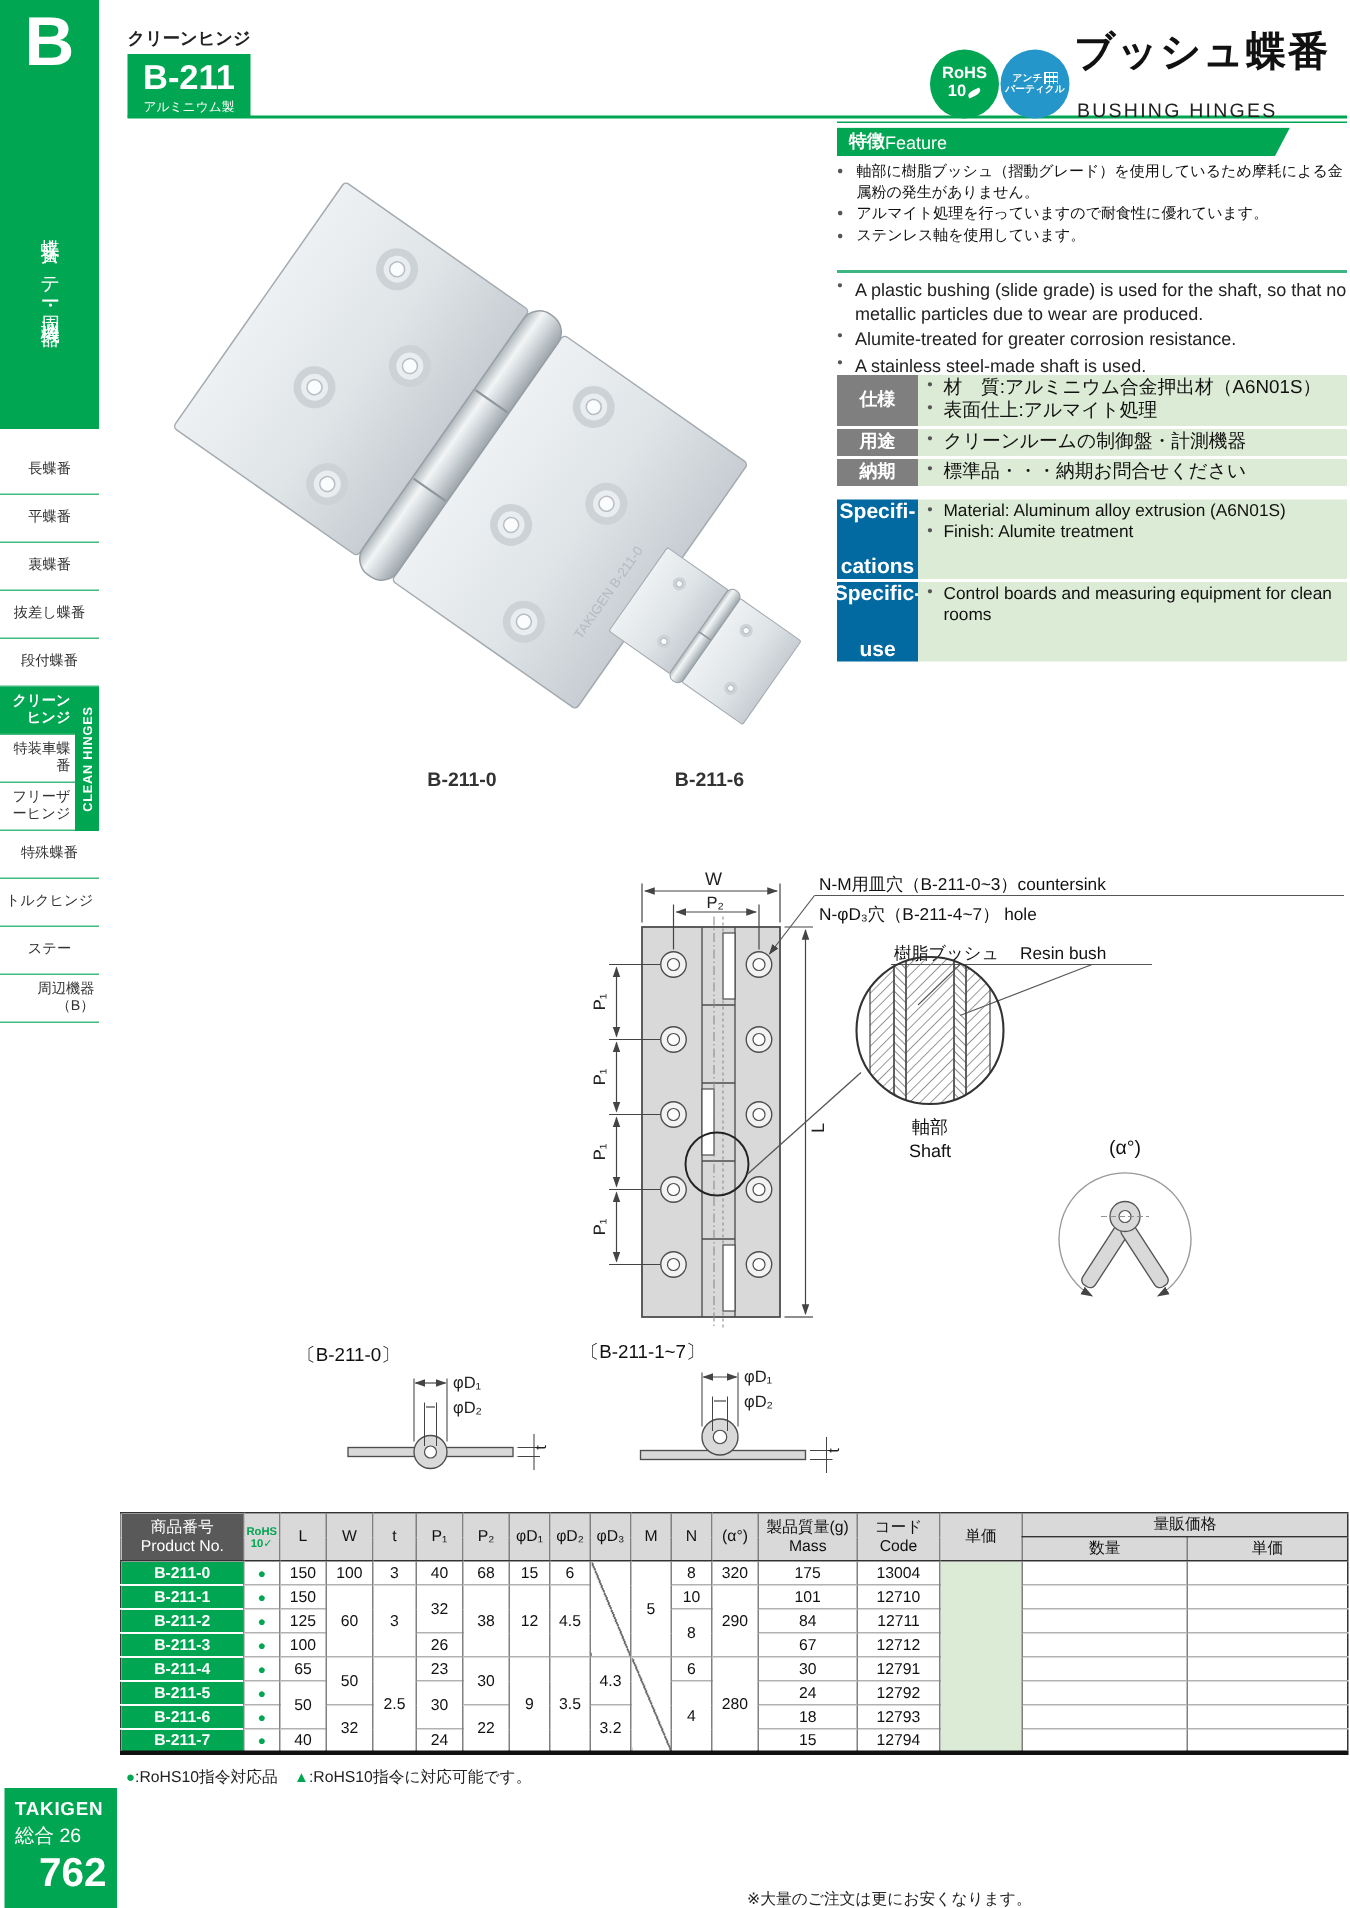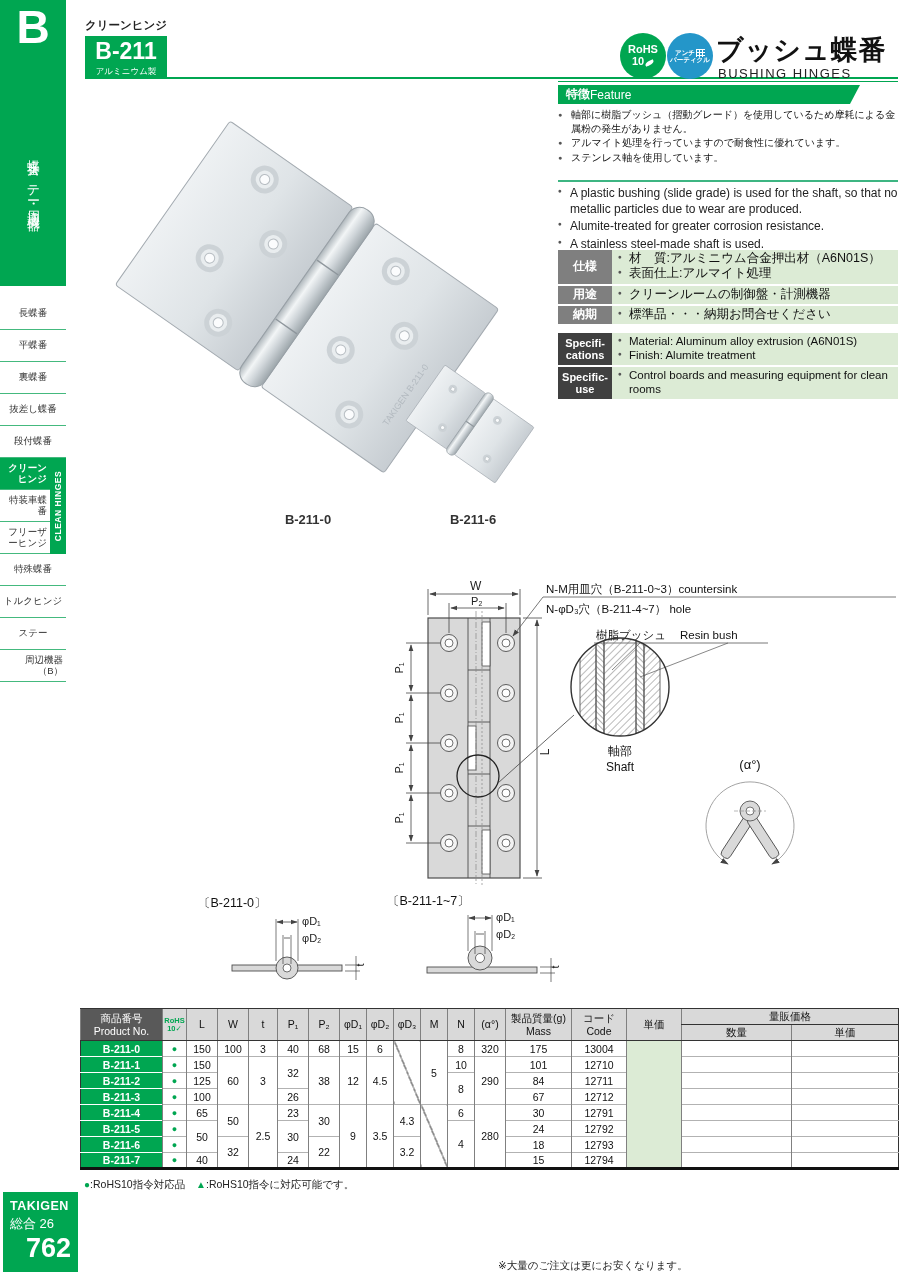--- a/index.html
+++ b/index.html
@@ -35,21 +35,21 @@
   .head-rule2{left:558px;top:81px;width:340px;height:1px;background:#00a651;}
   .badge{border-radius:50%;width:46px;height:46px;color:#fff;text-align:center;
           display:flex;flex-direction:column;align-items:center;justify-content:center;line-height:1.05;}
   .badge-rohs{left:620px;top:33px;background:#00a651;font-weight:bold;font-size:11px;}
   .badge-anti{left:667px;top:33px;background:#2496c9;font-size:6.5px;font-weight:bold;}
   .leaf{display:inline-block;width:9px;height:4px;background:#fff;border-radius:60% 0 60% 0;
           transform:rotate(-25deg);margin-left:1px;}
   .grid-ic{display:inline-block;width:9px;height:8px;margin-left:1px;vertical-align:middle;
           background-image:repeating-linear-gradient(to right,#fff 0 1px,transparent 1px 3px),
                            repeating-linear-gradient(to bottom,#fff 0 1px,transparent 1px 3px);}
-  .title-jp{left:716px;top:32px;width:182px;font-size:27px;font-weight:600;letter-spacing:1px;color:#111;}
+  .title-jp{left:716px;top:16px;width:182px;font-size:27px;font-weight:600;letter-spacing:1px;color:#111;}
   .title-en{left:718px;top:66px;width:180px;font-size:13px;letter-spacing:1.5px;color:#222;}
 
   
   .feat-banner{left:558px;top:85px;width:302px;height:19px;background:#00a651;color:#fff;
           display:flex;align-items:center;padding-left:8px;box-sizing:border-box;
           clip-path:polygon(0 0,100% 0,calc(100% - 10px) 100%,0 100%);}
   .feat-banner .jp{font-size:12px;font-weight:bold;}
   .feat-banner .en{font-size:12px;}
   .fe-list{left:558px;top:108px;width:342px;}
   .fbul{position:relative;padding-left:13px;font-size:10px;line-height:1.35;color:#111;margin-bottom:1px;}
@@ -57,21 +57,21 @@
   .fe-divider{left:558px;top:180px;width:340px;height:2px;background:#3db582;}
   .fe-list-en{left:558px;top:186px;width:342px;}
   .fbul-en{position:relative;padding-left:12px;font-size:12px;line-height:1.3;color:#222;margin-bottom:2px;}
   .fbul-en::before{content:"●";position:absolute;left:0;top:1px;font-size:6.5px;color:#555;}
 
   
   .spec-table{left:558px;top:250px;width:340px;}
   .spec-row{display:flex;margin-bottom:2px;}
   .spec-label{width:54px;flex:0 0 54px;background:#7f7f7f;color:#fff;font-size:12px;
           display:flex;flex-direction:column;align-items:center;justify-content:center;text-align:center;line-height:1.1;font-weight:bold;}
-  .spec-label.en{background:#404040;font-size:11px;}
+  .spec-label.en{background:#0369a1;font-size:14px;gap:22px;}
   .spec-content{flex:1;background:#dcebd5;padding:1px 4px 2px 6px;}
   .spec-item{position:relative;padding-left:11px;font-size:12.5px;line-height:1.22;color:#111;}
   .spec-item::before{content:"●";position:absolute;left:0;top:2px;font-size:6.5px;color:#555;}
   .spec-item.en{font-size:11.5px;line-height:1.25;}
   .spec-gap{height:7px;}
 
   
   .photo-label{font-size:13px;font-weight:600;color:#333;width:90px;text-align:center;}
 
   

